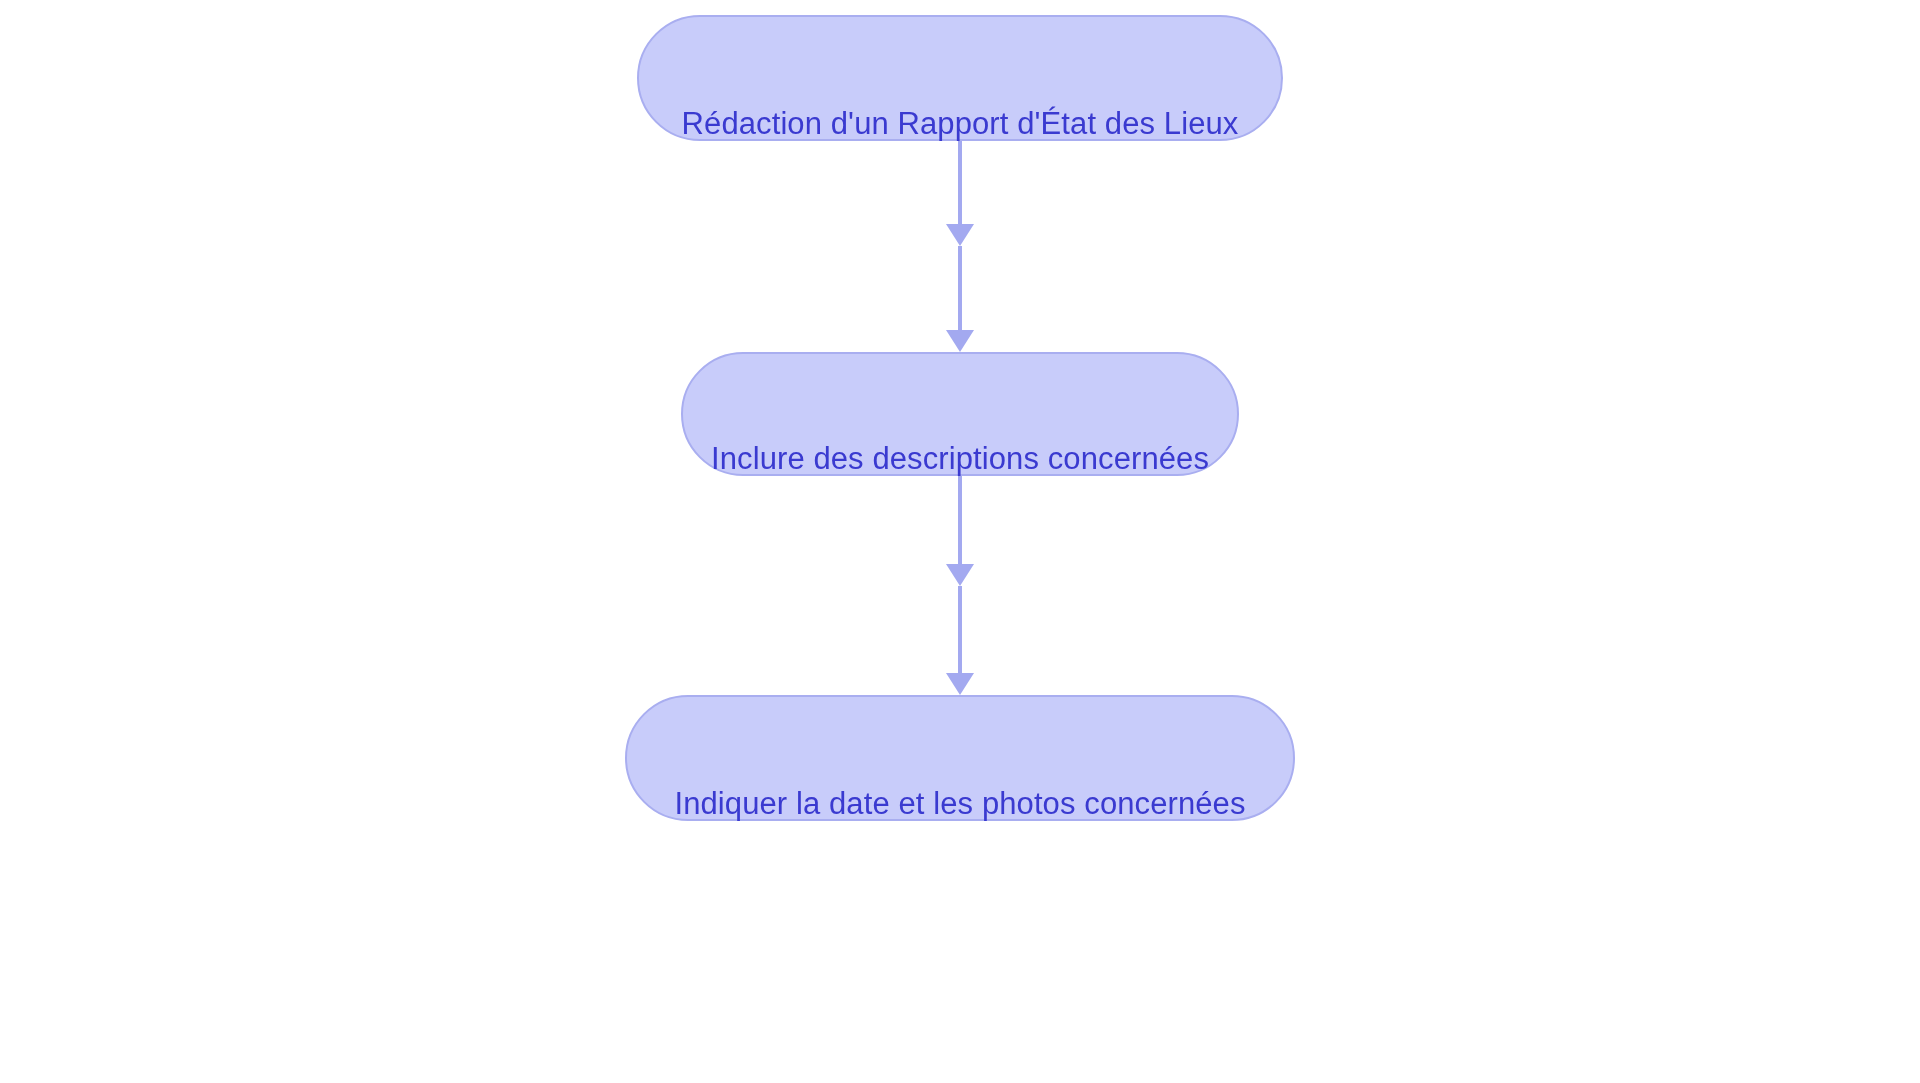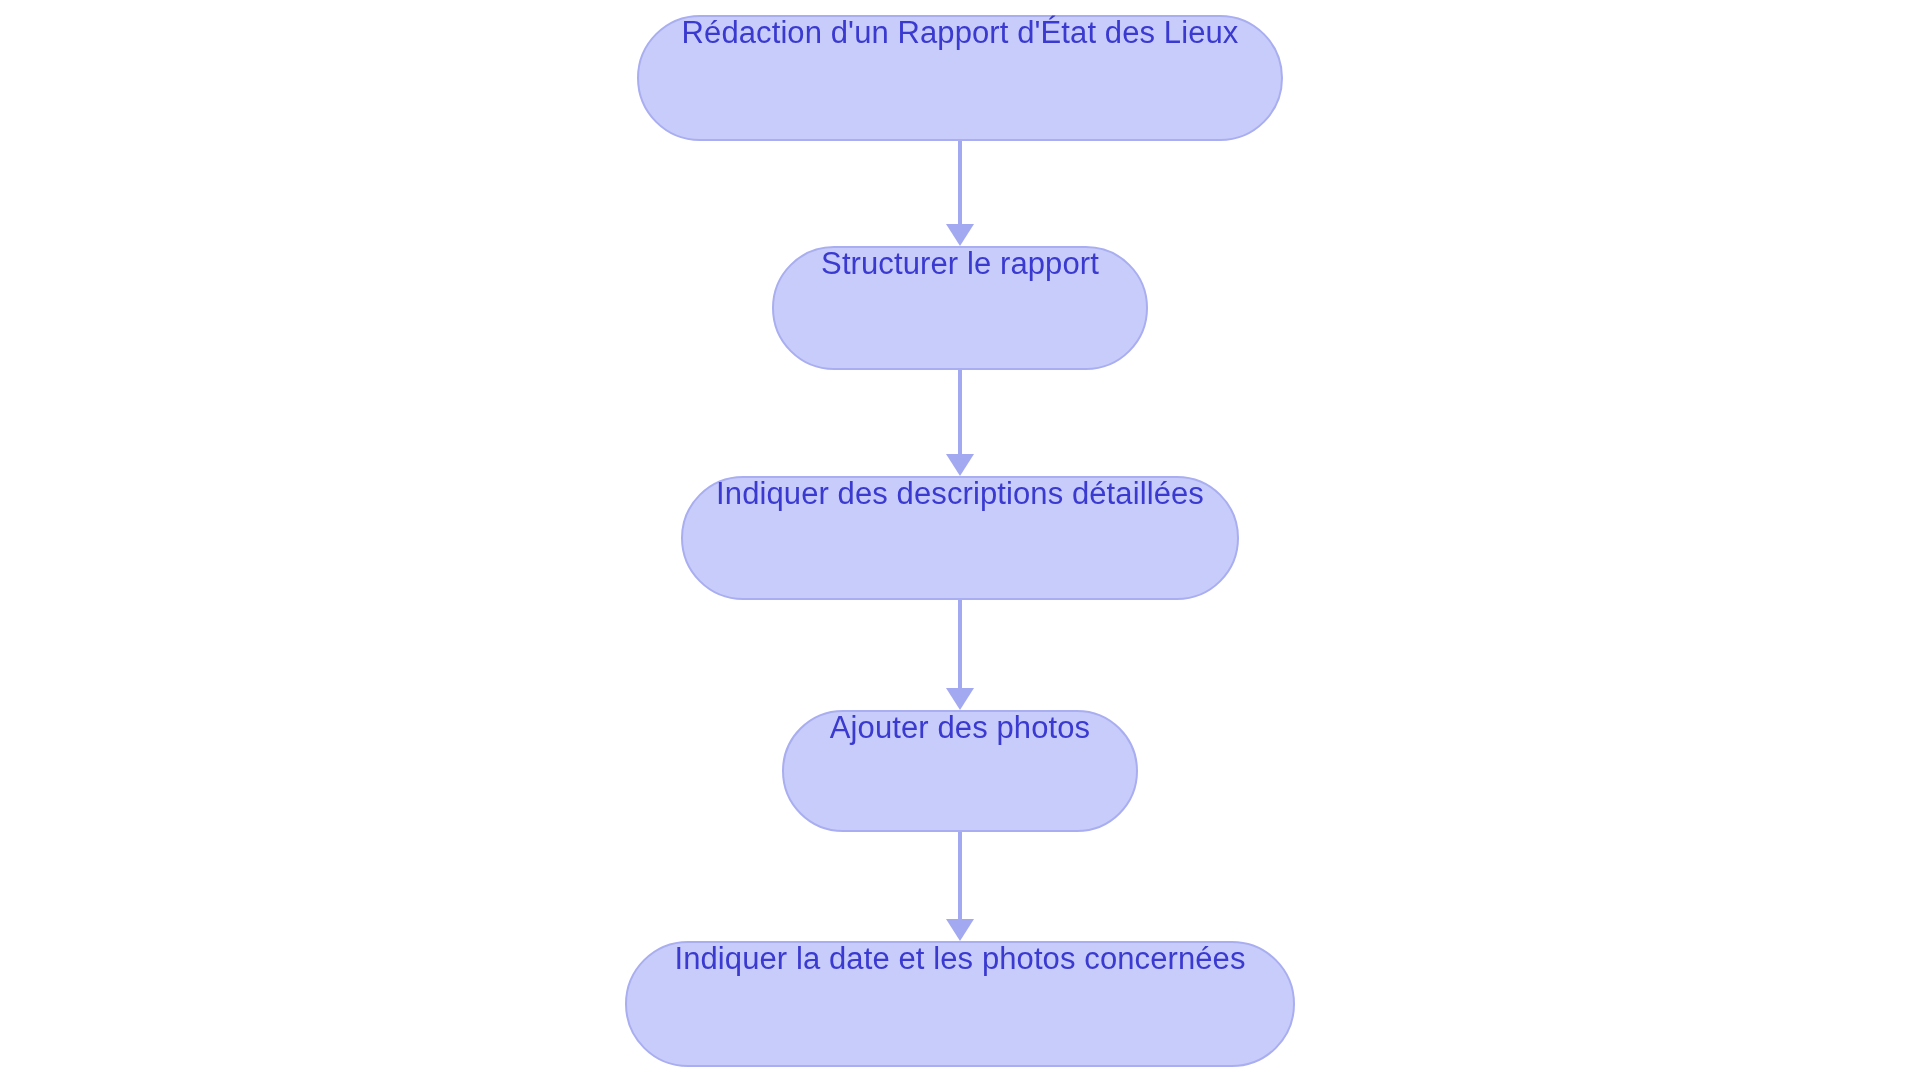--- a/index.html
+++ b/index.html
@@ -29,21 +29,21 @@
     width: 1920px;
     height: 1083px;
     display: flex;
     flex-direction: column;
     align-items: center;
   }
 
   .node {
     box-sizing: border-box;
     display: flex;
-    align-items: flex-start;
+    align-items: flex-end;
     justify-content: center;
     background: #c8ccfa;
     border: 2px solid #a9aef0;
     border-radius: 999px;
     color: #3a3ad0;
     font-size: 31px;
     font-family: "Liberation Sans", sans-serif;
     letter-spacing: 0.1px;
     white-space: nowrap;
     padding: 0 58px;
@@ -100,41 +100,35 @@
 
     <div class="node node-1">
       <span class="node-label">Rédaction d'un Rapport d'État des Lieux</span>
     </div>
 
     <div class="connector conn-1">
       <div class="conn-line"></div>
       <div class="conn-head"></div>
     </div>
 
-    <div class="node node-2">
-      <span class="node-label">Structurer le rapport</span>
-    </div>
 
     <div class="connector conn-2">
       <div class="conn-line"></div>
       <div class="conn-head"></div>
     </div>
 
     <div class="node node-3">
-      <span class="node-label">Indiquer des descriptions détaillées</span>
+      <span class="node-label">Inclure des descriptions concernées</span>
     </div>
 
     <div class="connector conn-3">
       <div class="conn-line"></div>
       <div class="conn-head"></div>
     </div>
 
-    <div class="node node-4">
-      <span class="node-label">Ajouter des photos</span>
-    </div>
 
     <div class="connector conn-4">
       <div class="conn-line"></div>
       <div class="conn-head"></div>
     </div>
 
     <div class="node node-5">
       <span class="node-label">Indiquer la date et les photos concernées</span>
     </div>
 

